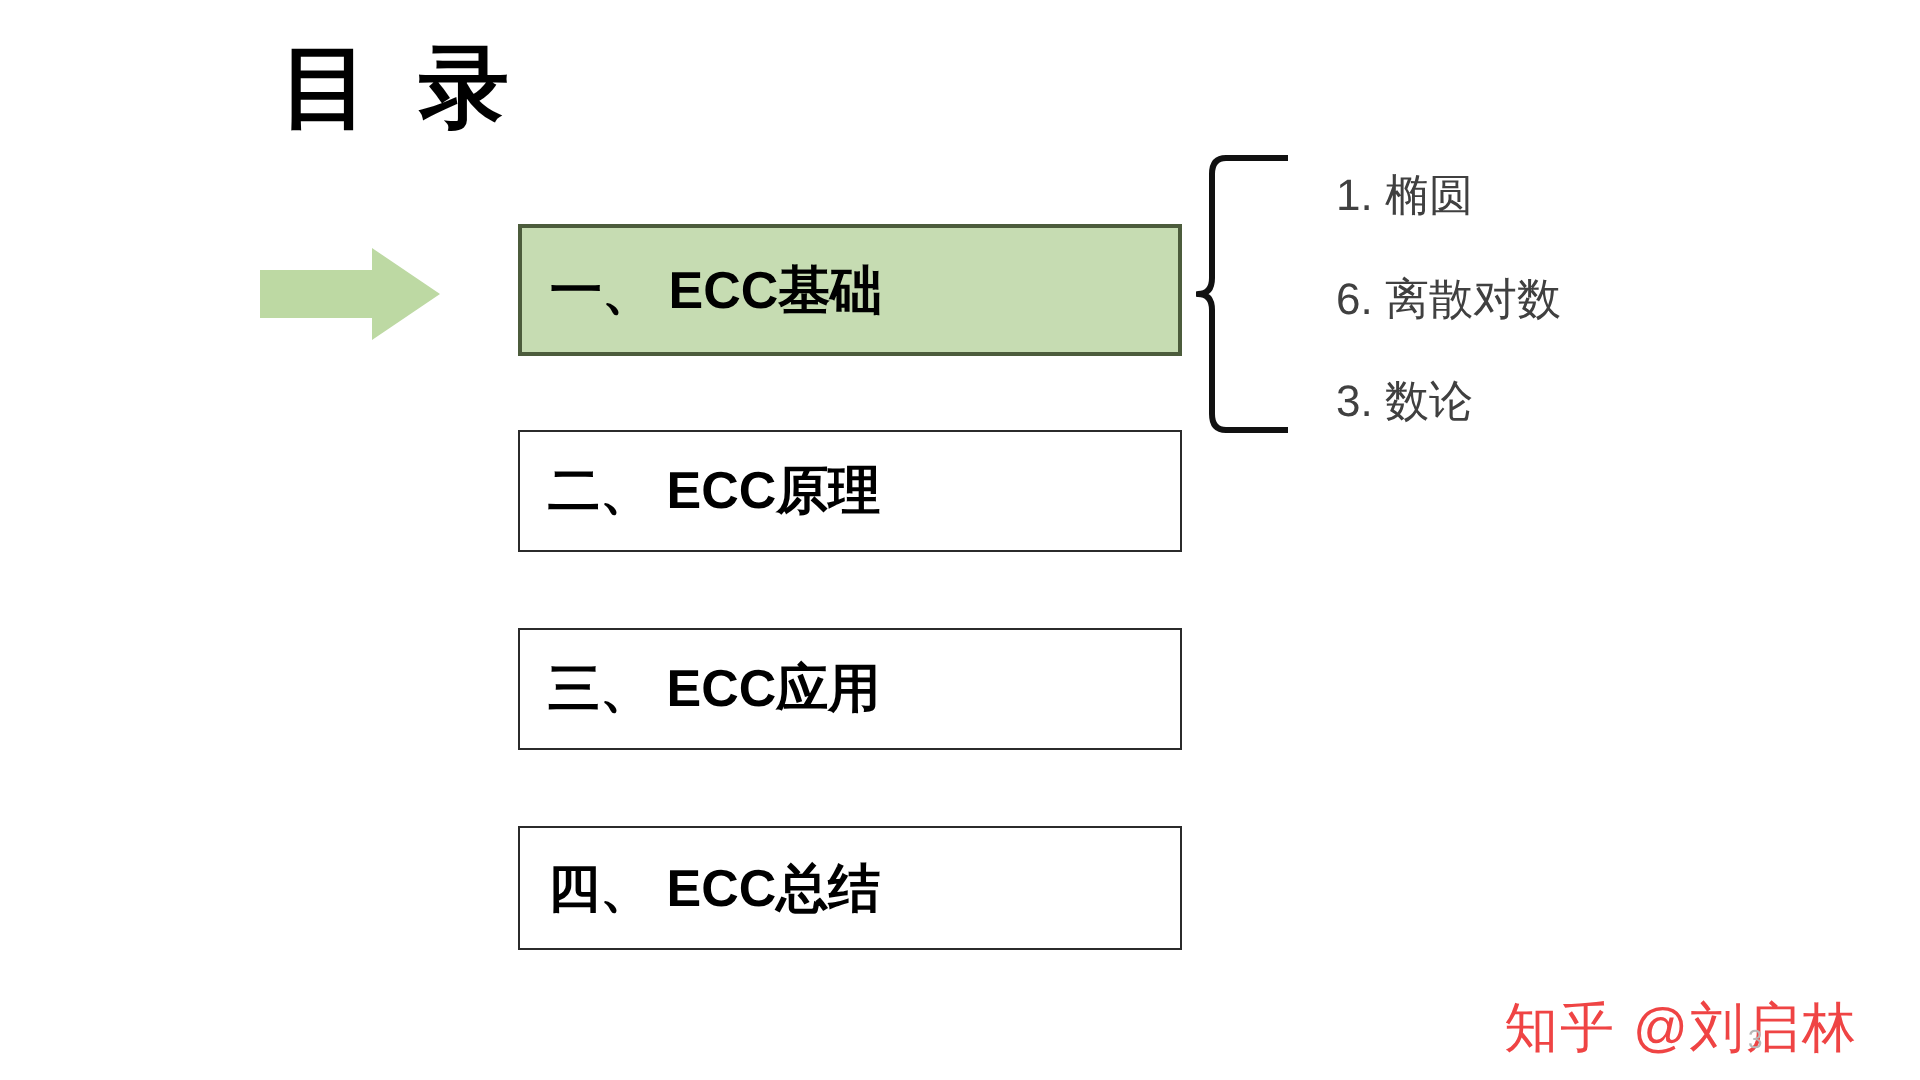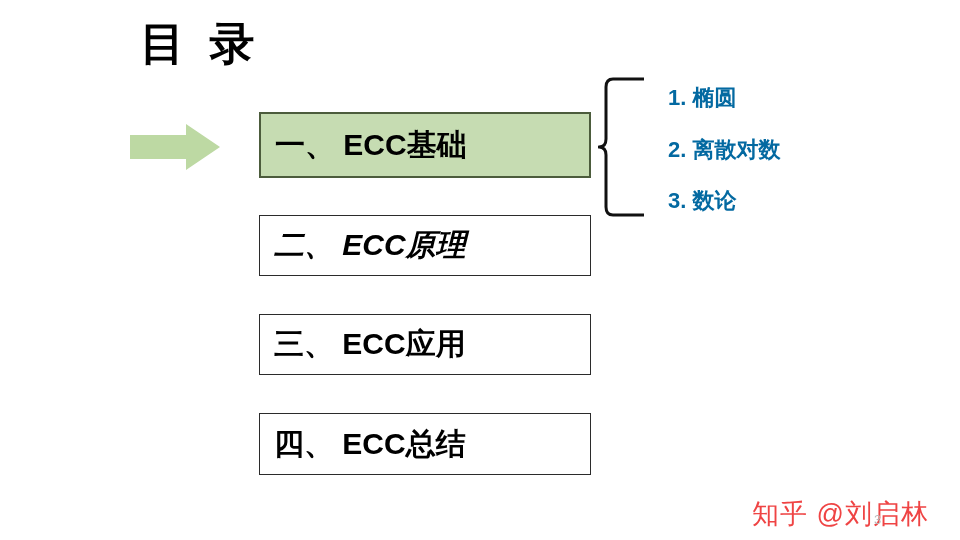--- a/index.html
+++ b/index.html
@@ -51,46 +51,46 @@
     display: flex;
     align-items: center;
     background: #ffffff;
     border: 1px solid #2b2b2b;
   }
   .agenda-box.highlight {
     background: #c6dcb2;
     border: 2px solid #4c5c3c;
   }
   .agenda-label {
-    font-size: 30px;
+    font-size: 26px;
     font-weight: bold;
     color: #000000;
     padding-left: 14px;
     white-space: pre;
     letter-spacing: 0px;
   }
   #agenda-box-0 { top: 112px; height: 66px; }
-  #agenda-box-1 { top: 215px; height: 61px; font-style: italic; }
+  #agenda-box-1 { top: 215px; height: 61px; }
   #agenda-box-2 { top: 314px; height: 61px; }
   #agenda-box-3 { top: 413px; height: 62px; }
 
   
   #brace {
     position: absolute;
     left: 598px;
     top: 76px;
     width: 46px;
     height: 142px;
   }
   .sub-item {
     position: absolute;
     left: 668px;
     font-size: 22px;
-    font-weight: bold;
-    color: #0369a1;
+    font-weight: normal;
+    color: #404040;
     white-space: pre;
   }
   #sub-item-0 { top: 83px; }
   #sub-item-1 { top: 135px; }
   #sub-item-2 { top: 186px; }
 
   
   #watermark {
     position: absolute;
     left: 752px;
@@ -138,21 +138,21 @@
   </div>
 
   <div id="brace">
     <svg width="46" height="142" viewBox="0 0 46 142" xmlns="http://www.w3.org/2000/svg">
       <path d="M46,3 L15,3 Q8,3 8,11 L8,63 Q8,71 1,71 Q8,71 8,79 L8,131 Q8,139 15,139 L46,139" fill="none" stroke="#111111" stroke-width="3" stroke-linecap="round" stroke-linejoin="round"></path>
     </svg>
   </div>
 
   <div class="sub-item" id="sub-item-0">1. 椭圆</div>
 
-  <div class="sub-item" id="sub-item-1">2. 离散对数</div>
+  <div class="sub-item" id="sub-item-1">6. 离散对数</div>
 
   <div class="sub-item" id="sub-item-2">3. 数论</div>
 
   <div id="watermark">知乎 @刘启林</div>
 
   <div id="page-number">3</div>
 
 </div>
 
 </body></html>

